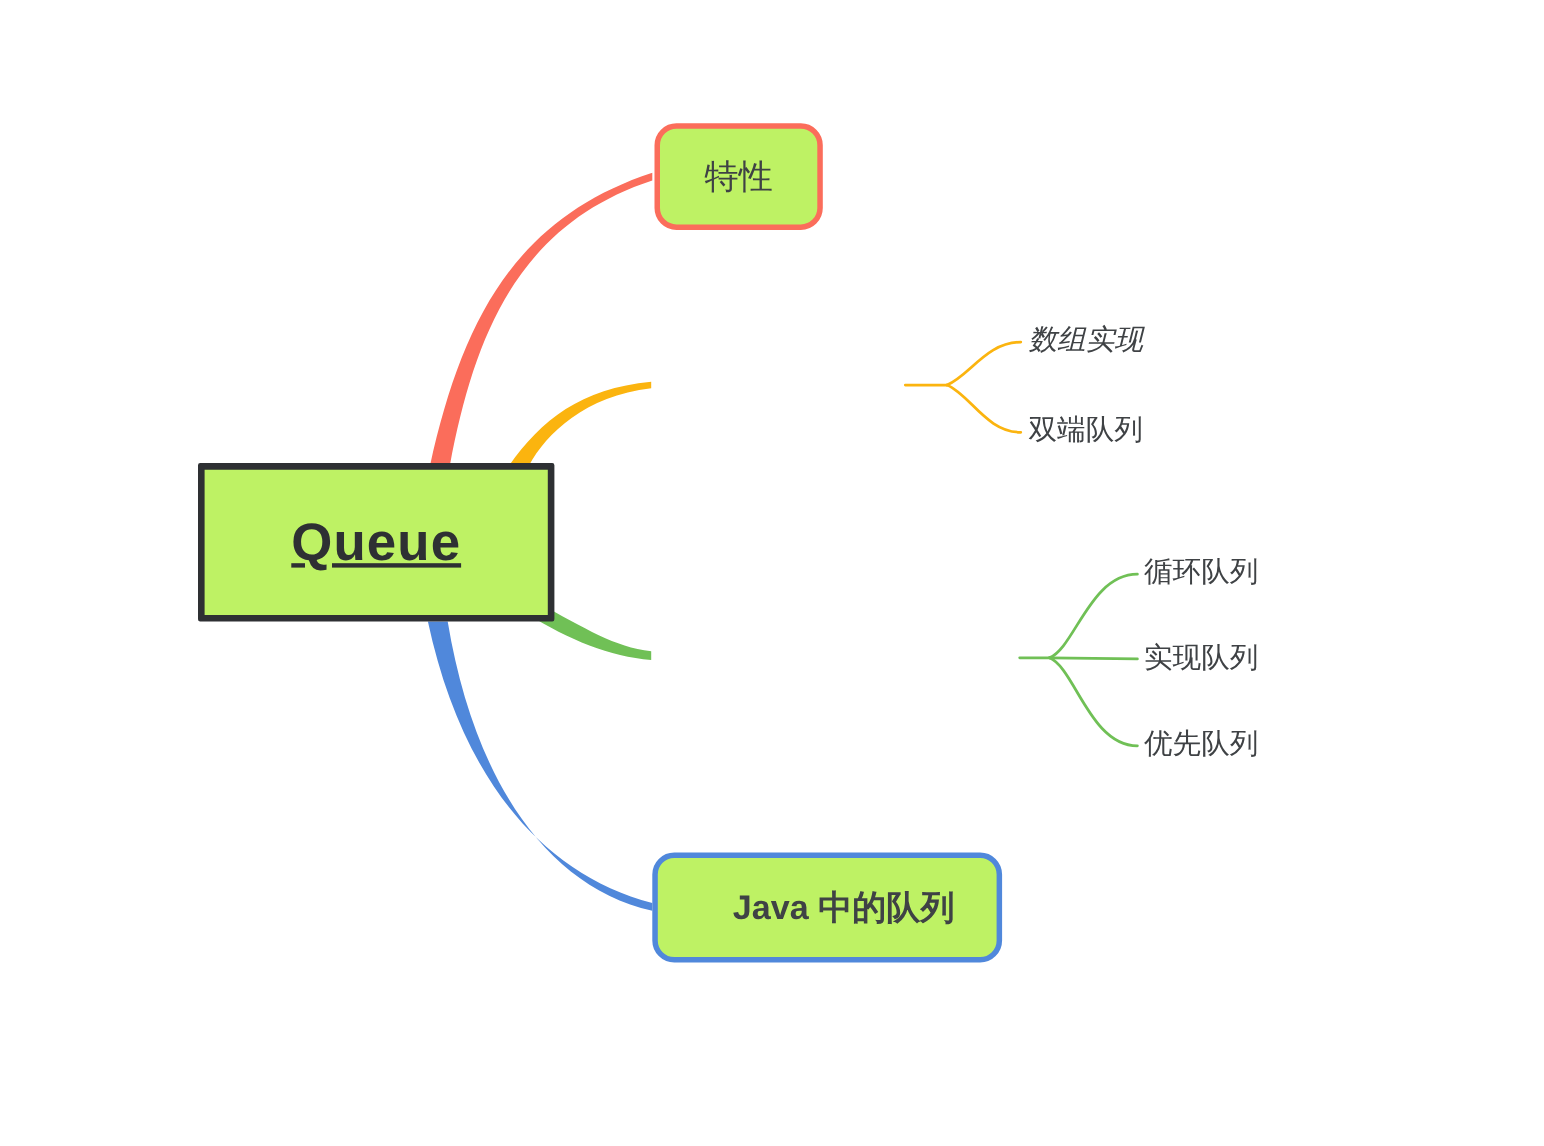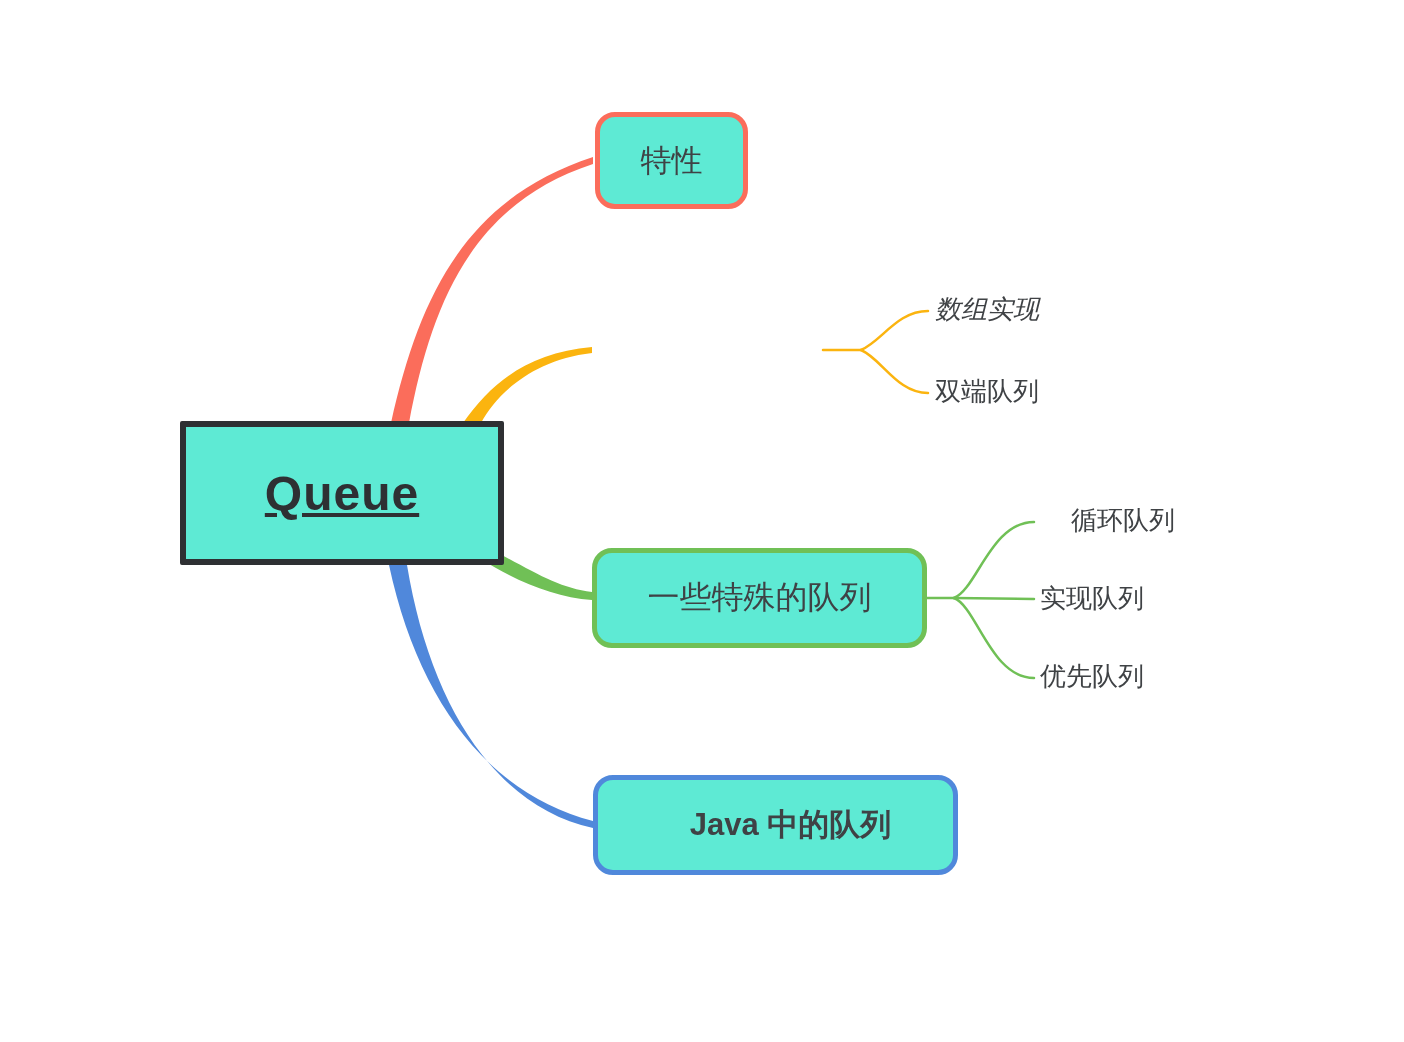--- a/index.html
+++ b/index.html
@@ -19,21 +19,21 @@
     position: absolute;
     left: 0;
     top: 0;
     width: 1404px;
     height: 1042px;
     z-index: 1;
   }
   .topic {
     position: absolute;
     box-sizing: border-box;
-    background: #5eead4;
+    background: #bef264;
     display: flex;
     align-items: center;
     justify-content: center;
     color: #3f4245;
     z-index: 2;
     cursor: default;
     white-space: nowrap;
   }
   .root-topic {
     left: 180px;
@@ -74,41 +74,41 @@
     width: 335px;
     height: 100px;
     border: 5px solid #70c056;
     border-radius: 20px;
     font-size: 32px;
     font-weight: 500;
   }
   .topic-java {
     left: 593px;
     top: 775px;
-    width: 365px;
+    width: 318px;
     height: 100px;
     border: 5px solid #5088db;
     border-radius: 20px;
     font-size: 31px;
     font-weight: 600;
     padding-left: 30px;
   }
   .leaf-label {
     position: absolute;
     transform: translateY(-50%);
     font-size: 26px;
     font-weight: 500;
     color: #3f4245;
     z-index: 2;
     cursor: default;
     white-space: nowrap;
   }
   .leaf-shuzu   { left: 935px;  top: 309px; font-style: italic; }
   .leaf-lianbiao{ left: 935px;  top: 391px; }
-  .leaf-xunhuan { left: 1040px; top: 520px; margin-left: 31px; }
+  .leaf-xunhuan { left: 1040px; top: 520px; }
   .leaf-youxian { left: 1040px; top: 598px; }
   .leaf-shuang  { left: 1040px; top: 676px; }
 </style>
 </head>
 <body>
 
 <div class="canvas">
 
   <svg class="connectors" viewBox="0 0 1404 1042" xmlns="http://www.w3.org/2000/svg">
 
@@ -129,21 +129,20 @@
       <path d="M 954,598 L 1034,599"></path>
       <path d="M 954,598 C 977,607 991,678 1034,678"></path>
     </g>
   </svg>
 
   <div class="topic root-topic">Queue</div>
 
   <div class="topic topic-texing">特性</div>
 
 
-  <div class="topic topic-teshu">一些特殊的队列</div>
 
   <div class="topic topic-java">Java 中的队列</div>
 
   <div class="leaf-label leaf-shuzu">数组实现</div>
 
   <div class="leaf-label leaf-lianbiao">双端队列</div>
 
   <div class="leaf-label leaf-xunhuan">循环队列</div>
 
   <div class="leaf-label leaf-youxian">实现队列</div>

